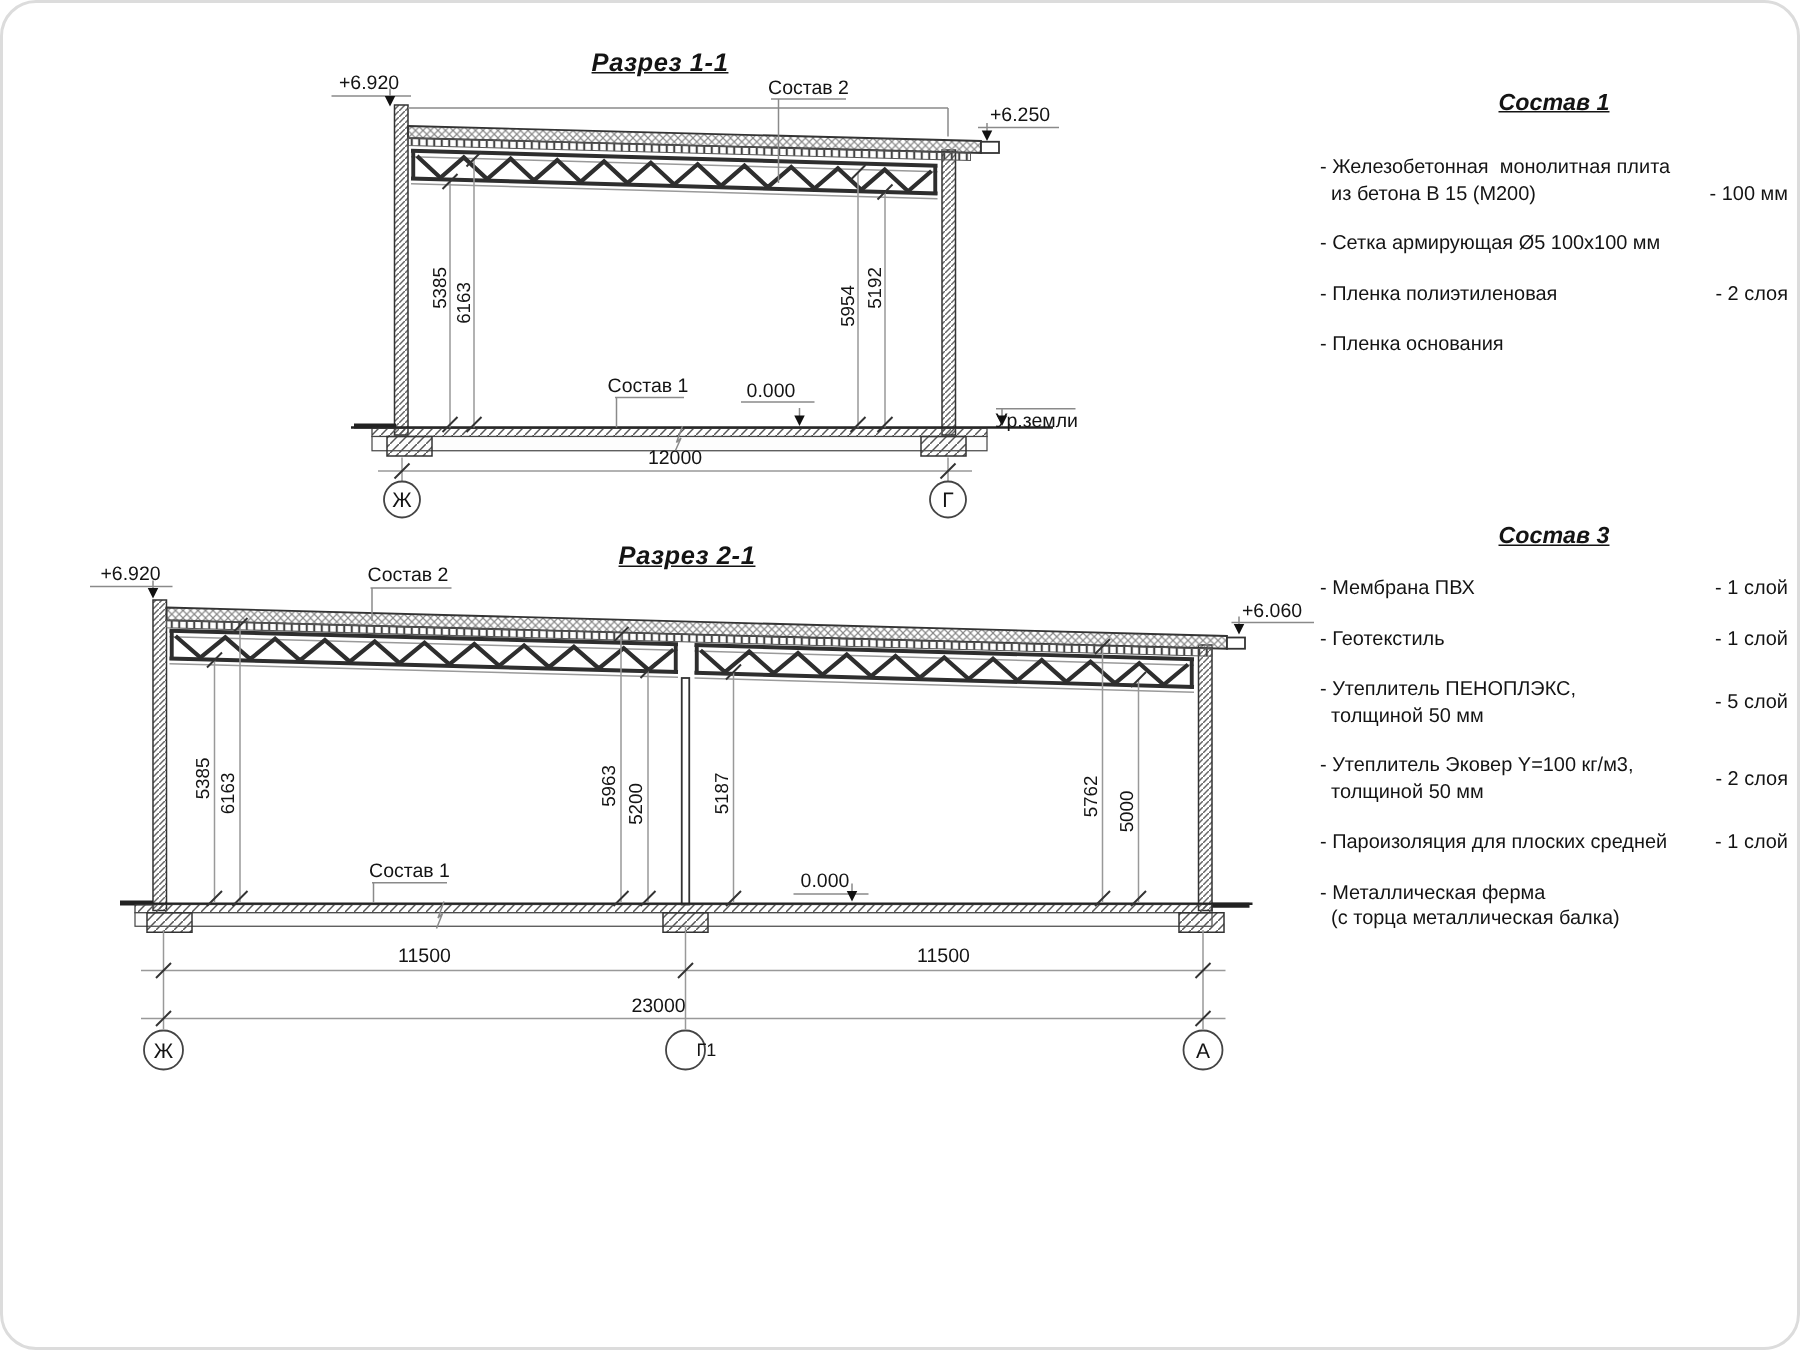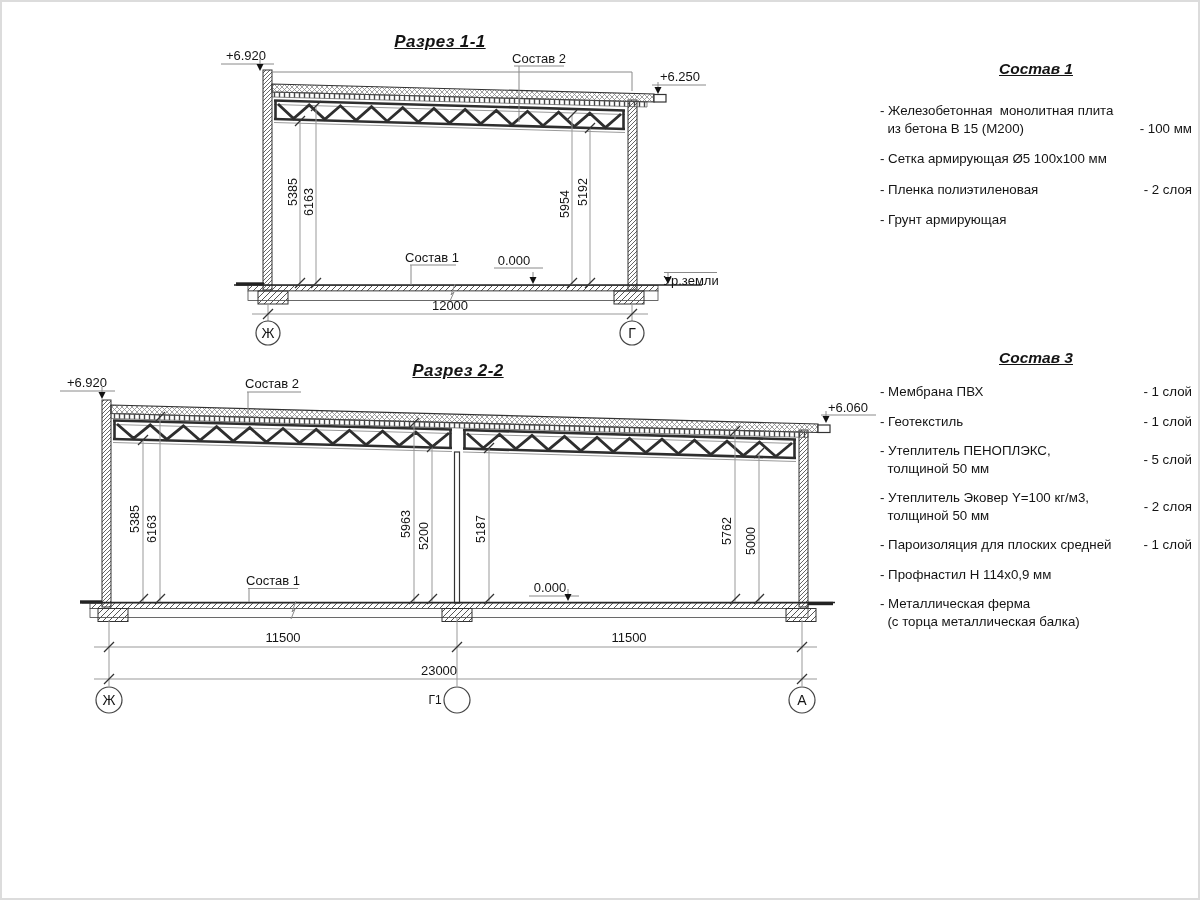--- a/index.html
+++ b/index.html
@@ -1,18 +1,18 @@
 <!DOCTYPE html>
 <html><head>
 <meta charset="utf-8">
 <style>
   html,body{margin:0;padding:0;background:#fff;}
   body{font-family:"Liberation Sans",sans-serif;}
   .page{position:relative;width:1200px;height:900px;background:#fff;border:2px solid #dcdcdc;
-        border-radius:0;box-sizing:border-box;overflow:hidden;padding-left:15px;}
+        border-radius:24px;box-sizing:border-box;overflow:hidden;padding-left:15px;}
   svg.canvas{position:absolute;left:0;top:0;width:1200px;height:900px;}
   
   .wall{fill:url(#wallH);stroke:#333;stroke-width:1;}
   .roofslab{fill:url(#crossH);stroke:#333;stroke-width:1.2;}
   .prof{fill:url(#profH);stroke:#555;stroke-width:0.7;}
   .cap{fill:#fff;stroke:#333;stroke-width:1.2;}
   .col{fill:#fff;stroke:#333;stroke-width:1.2;}
   .chord{stroke:#2e2e2e;stroke-width:2.6;}
   .chordthin{stroke:#9a9a9a;stroke-width:1;}
   .web{fill:none;stroke:#2e2e2e;stroke-width:2.8;}
@@ -33,21 +33,21 @@
   .sect-title{font-size:17px;font-style:italic;font-weight:bold;text-decoration:underline;
        letter-spacing:0.4px;}
   .axisl{font-size:14px;}
   .axisl.small{font-size:12px;}
   
   .comp{position:absolute;width:312px;color:#141414;}
   .comp-title{font-size:15.5px;font-style:italic;font-weight:bold;text-decoration:underline;
        text-align:center;margin:0 0 24px 0;}
   .comp.c3 .comp-title{margin-bottom:16px;}
   .item{display:flex;justify-content:space-between;align-items:flex-end;
-        margin-bottom:13px;font-size:13.3px;line-height:1.32;}
+        margin-bottom:13px;font-size:13.3px;line-height:1.32;margin-top:16px;}
   .comp.c3 .item{margin-bottom:12px;align-items:center;}
   .item .t{white-space:pre-wrap;}
   .item .v{white-space:nowrap;padding-left:8px;}
 </style>
 </head>
 <body>
 
 <div class="page">
 
   <svg class="canvas" viewBox="0 0 1200 900">
@@ -274,57 +274,57 @@
   <span class="lbl vdim" style="left:307px;top:200px">6163</span>
   <span class="lbl vdim" style="left:563px;top:202px">5954</span>
   <span class="lbl vdim" style="left:581px;top:190px">5192</span>
   <span class="lbl" style="left:430px;top:255px">Состав 1</span>
   <span class="lbl" style="left:512px;top:258px">0.000</span>
   <span class="lbl" style="left:689px;top:278px">Ур.земли</span>
   <span class="lbl" style="left:448px;top:303px">12000</span>
   <span class="lbl axisl" style="left:266px;top:331px">Ж</span>
   <span class="lbl axisl" style="left:630px;top:331px">Г</span>
 
-  <span class="lbl sect-title" style="left:456px;top:369px">Разрез 2-2</span>
+  <span class="lbl sect-title" style="left:456px;top:369px">Разрез 2-1</span>
   <span class="lbl" style="left:85px;top:380px">+6.920</span>
   <span class="lbl" style="left:270px;top:381px">Состав 2</span>
   <span class="lbl" style="left:846px;top:405px">+6.060</span>
   <span class="lbl vdim" style="left:133px;top:517px">5385</span>
   <span class="lbl vdim" style="left:150px;top:527px">6163</span>
   <span class="lbl vdim" style="left:404px;top:522px">5963</span>
   <span class="lbl vdim" style="left:422px;top:534px">5200</span>
   <span class="lbl vdim" style="left:479px;top:527px">5187</span>
   <span class="lbl vdim" style="left:725px;top:529px">5762</span>
   <span class="lbl vdim" style="left:749px;top:539px">5000</span>
   <span class="lbl" style="left:271px;top:578px">Состав 1</span>
   <span class="lbl" style="left:548px;top:585px">0.000</span>
   <span class="lbl" style="left:281px;top:635px">11500</span>
   <span class="lbl" style="left:627px;top:635px">11500</span>
   <span class="lbl" style="left:437px;top:668px">23000</span>
   <span class="lbl axisl" style="left:107px;top:698px">Ж</span>
-  <span class="lbl axisl small" style="left:433px;top:698px">Г1</span>
+  <span class="lbl axisl small" style="left:469px;top:698px">Г1</span>
   <span class="lbl axisl" style="left:800px;top:698px">А</span>
 
   <div class="comp" style="left:878px;top:58px">
     <div class="comp-title">Состав 1</div>
     <div class="item">
       <span class="t">- Железобетонная  монолитная плита
   из бетона В 15 (М200)</span>
       <span class="v">- 100 мм</span>
     </div>
     <div class="item">
       <span class="t">- Сетка армирующая Ø5 100х100 мм</span>
       <span class="v"></span>
     </div>
     <div class="item">
       <span class="t">- Пленка полиэтиленовая</span>
       <span class="v">-  2 слоя</span>
     </div>
     <div class="item">
-      <span class="t">- Грунт армирующая</span>
+      <span class="t">- Пленка основания</span>
       <span class="v"></span>
     </div>
   </div>
 
   <div class="comp c3" style="left:878px;top:347px">
     <div class="comp-title">Состав 3</div>
     <div class="item">
       <span class="t">- Мембрана ПВХ</span>
       <span class="v">- 1 слой</span>
     </div>
@@ -340,23 +340,19 @@
     <div class="item">
       <span class="t">- Утеплитель Эковер Y=100 кг/м3,
   толщиной 50 мм</span>
       <span class="v">- 2 слоя</span>
     </div>
     <div class="item">
       <span class="t">- Пароизоляция для плоских средней</span>
       <span class="v">- 1 слой</span>
     </div>
     <div class="item">
-      <span class="t">- Профнастил Н 114х0,9 мм</span>
-      <span class="v"></span>
-    </div>
-    <div class="item">
       <span class="t">- Металлическая ферма
   (с торца металлическая балка)</span>
       <span class="v"></span>
     </div>
   </div>
 
 </div>
 
 </body></html>

